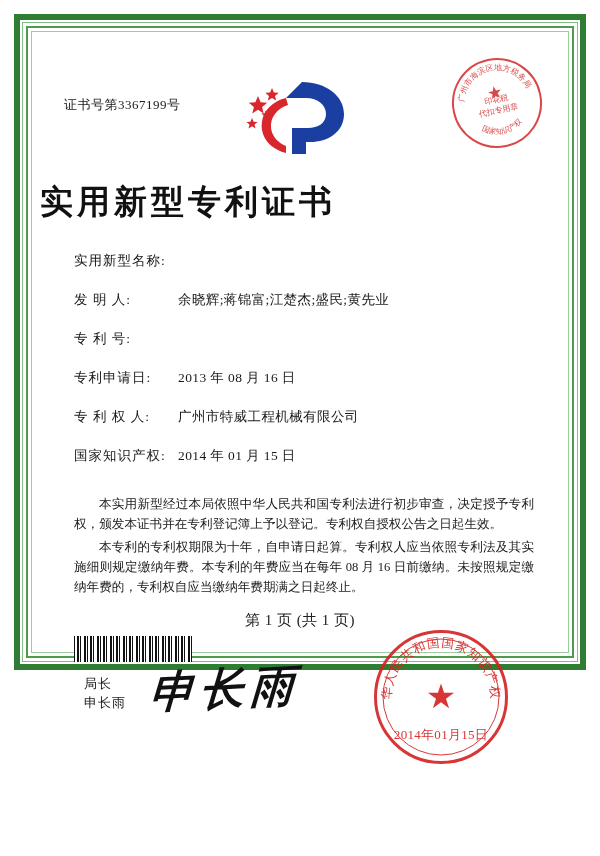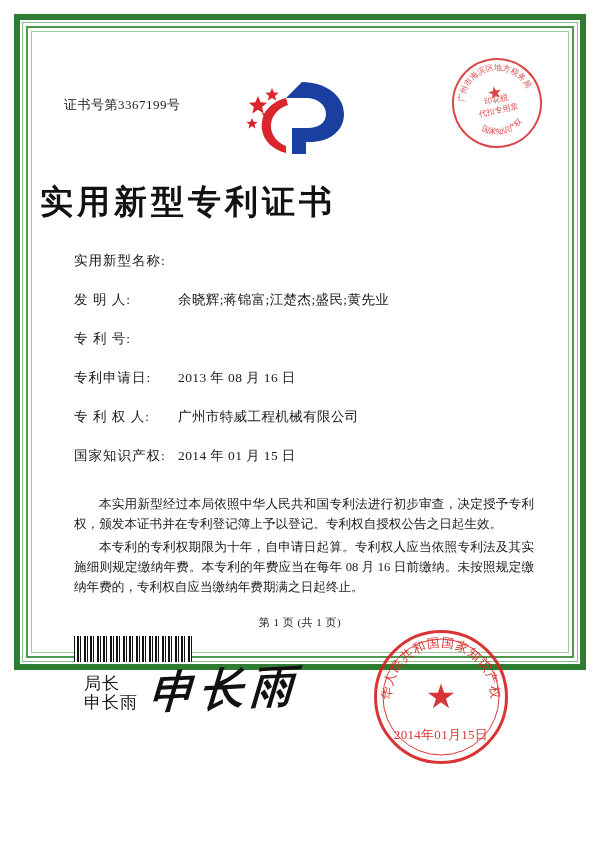--- a/index.html
+++ b/index.html
@@ -174,21 +174,21 @@
         #111 3px, #111 5px, #fff 5px, #fff 6px,
         #111 6px, #111 7px, #fff 7px, #fff 10px,
         #111 10px, #111 12px, #fff 12px, #fff 13px);
   }
 
   
   .sign-block {
     position: absolute;
     left: 44px;
     top: 634px;
-    font-size: 17px;
+    font-size: 13px;
     line-height: 19px;
     color: #1a1a1a;
     letter-spacing: 1px;
   }
   .handwriting {
     position: absolute;
     left: 110px;
     top: 620px;
     font-size: 44px;
     font-family: "Liberation Serif", serif;
@@ -235,21 +235,21 @@
     left: 0; top: 0; width: 100%; height: 100%;
   }
 
   
   .footer {
     position: absolute;
     left: 0;
     right: 0;
     bottom: 14px;
     text-align: center;
-    font-size: 11px;
+    font-size: 15px;
     color: #222;
     letter-spacing: 0.5px;
   }
 </style>
 </head>
 <body>
 
 <div class="page">
 
   <div class="frame-outer"></div>

